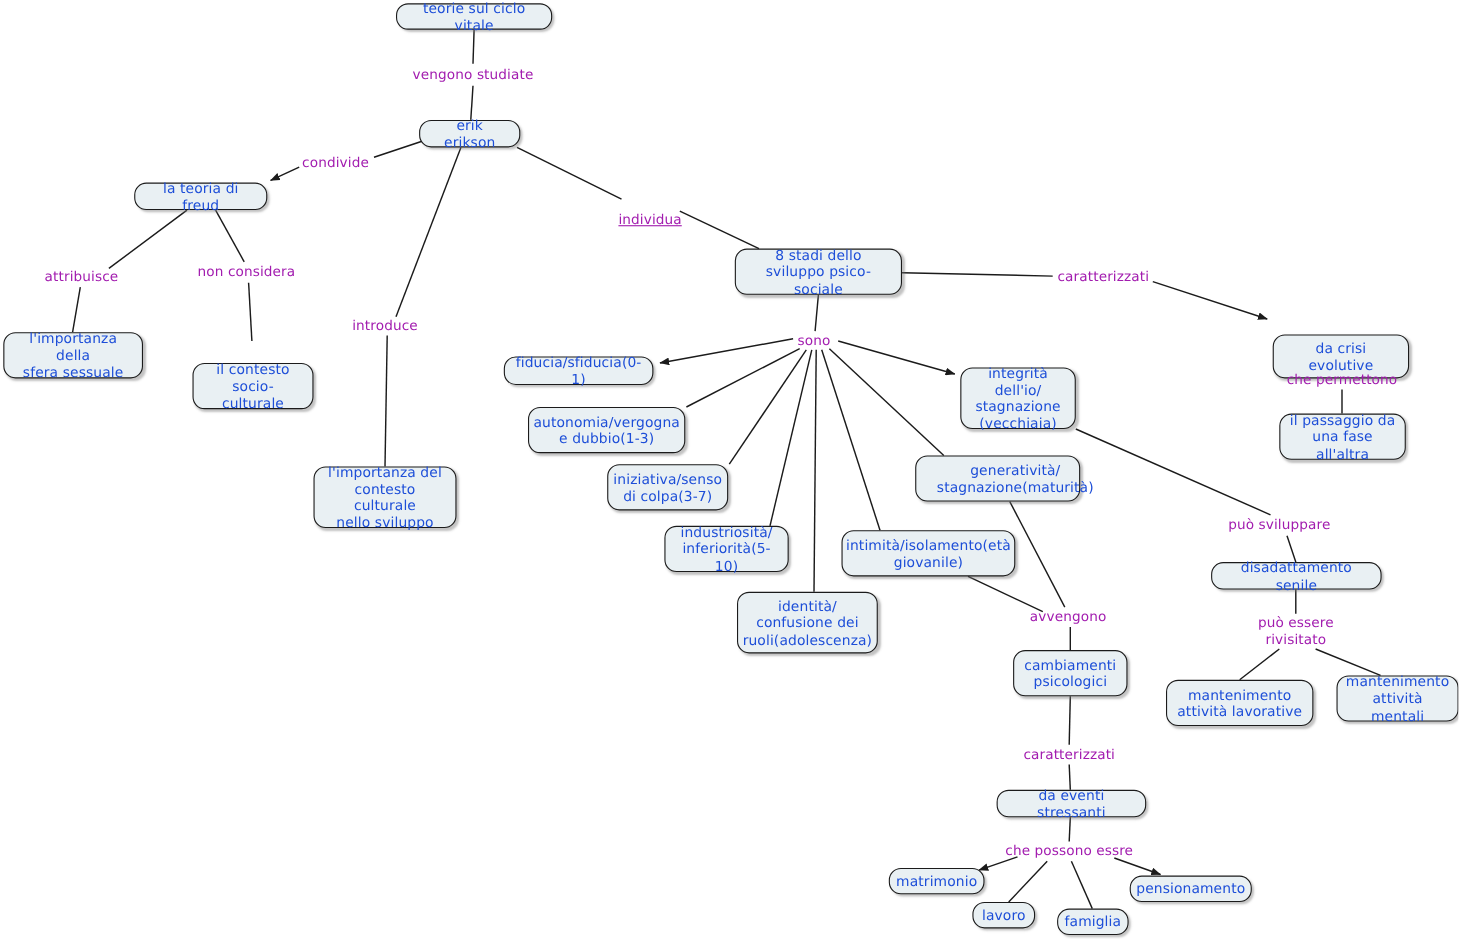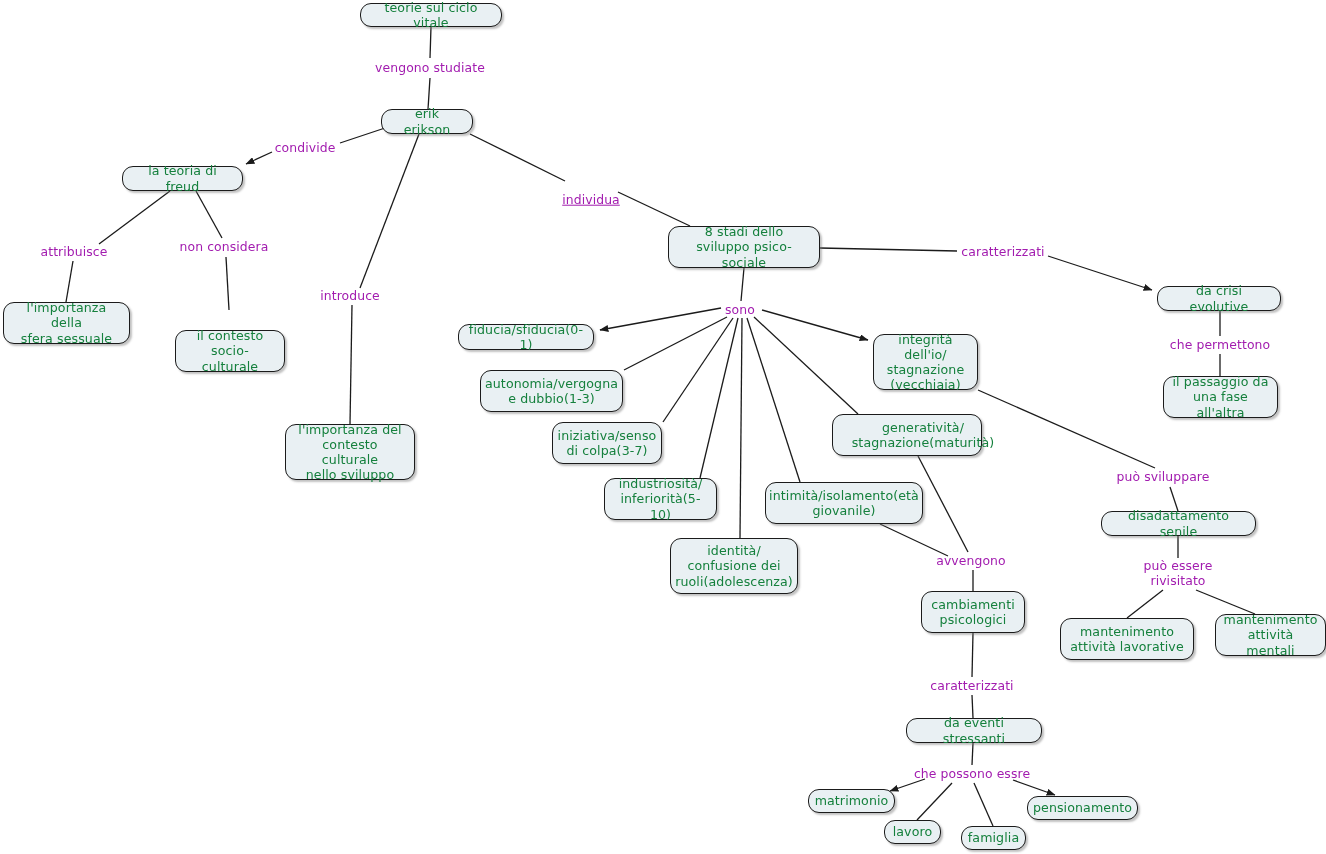--- a/index.html
+++ b/index.html
@@ -24,21 +24,21 @@
   .node{
     position:absolute;
     box-sizing:border-box;
     background:#e9f0f3;
     border:1.4px solid #1b1b1b;
     border-radius:11px;
     display:flex;
     align-items:center;
     justify-content:center;
     text-align:center;
-    color:#15803d;
+    color:#1d4ed8;
     font-size:12.6px;
     line-height:15.2px;
     padding:2px 8px;
     box-shadow:2px 2px 2px rgba(120,120,120,0.45);
     white-space:pre-line;
     letter-spacing:0.1px;
   }
   .link-label{
     position:absolute;
     box-sizing:border-box;
@@ -128,21 +128,21 @@
       <div class="node" style="left: 670px; top: 538px; width: 128px; height: 56px;">identità/
 confusione dei
 ruoli(adolescenza)</div>
       <div class="node" style="left: 765px; top: 482px; width: 158px; height: 42px;">intimità/isolamento(età
 giovanile)</div>
       <div class="node" style="left: 832px; top: 414px; width: 150px; height: 42px; padding-left: 40px;">generatività/
 stagnazione(maturità)</div>
       <div class="node" style="left: 873px; top: 334px; width: 105px; height: 56px;">integrità dell'io/
 stagnazione
 (vecchiaia)</div>
-      <div class="node" style="left: 1157px; top: 286px; width: 124px; height: 25px;">da crisi evolutive</div>
+      <div class="node" style="left: 1157px; top: 304px; width: 124px; height: 40px;">da crisi evolutive</div>
       <div class="node" style="left: 1163px; top: 376px; width: 115px; height: 42px;">il passaggio da
 una fase all'altra</div>
       <div class="node" style="left: 1101px; top: 511px; width: 155px; height: 25px;">disadattamento senile</div>
       <div class="node" style="left: 1060px; top: 618px; width: 134px; height: 42px;">mantenimento
 attività lavorative</div>
       <div class="node" style="left: 1215px; top: 614px; width: 111px; height: 42px;">mantenimento
 attività mentali</div>
       <div class="node" style="left: 921px; top: 591px; width: 104px; height: 42px;">cambiamenti
 psicologici</div>
       <div class="node" style="left: 906px; top: 718px; width: 136px; height: 25px;">da eventi stressanti</div>

